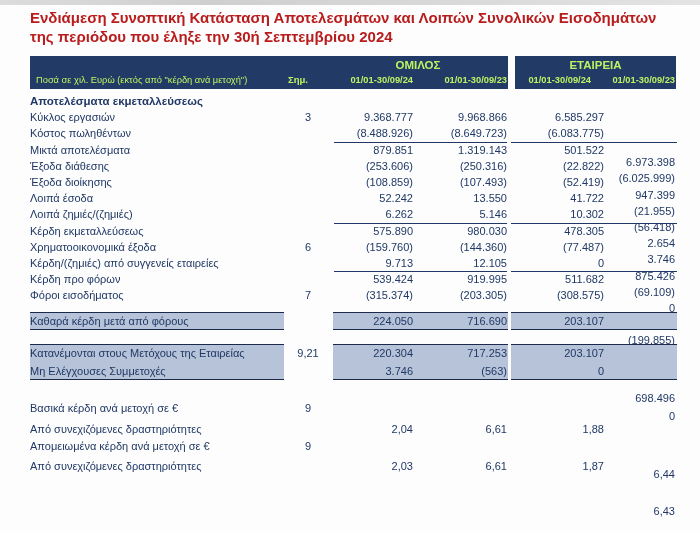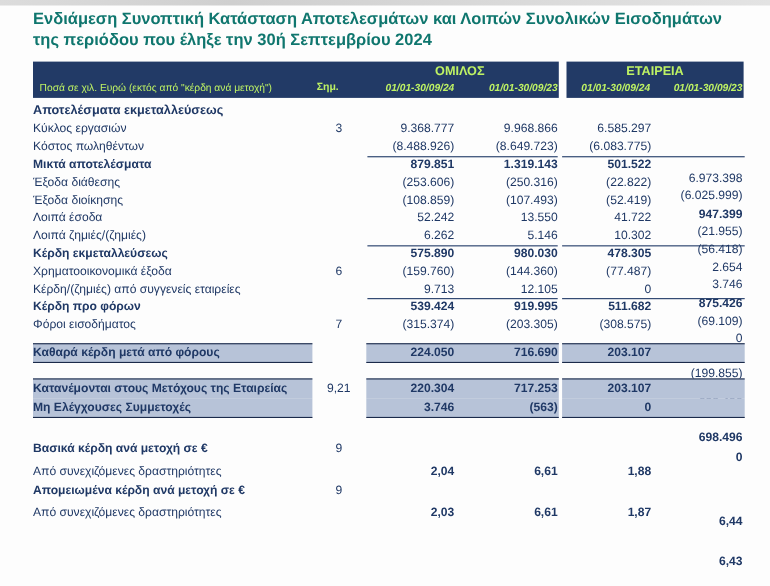--- a/index.html
+++ b/index.html
@@ -3,49 +3,49 @@
 <meta charset="utf-8">
 <style>
   html,body { margin:0; padding:0; }
   .page {
     position:relative; width:700px; height:533px; background:#fdfdfd;
     font-family:"Liberation Sans", sans-serif; color:#1F3865; overflow:hidden;
   }
   .top-strip { position:absolute; left:0; top:0; width:700px; height:5px;
     background:linear-gradient(90deg,#dcdcdc,#cfcfcf 30%,#e3e3e3); }
   .title { position:absolute; left:30px; top:8px; width:650px;
-    font-size:15px; font-weight:bold; line-height:19px; color:#0f766e; }
+    font-size:15px; font-weight:bold; line-height:19px; color:#b91c1c; }
 
   
   .bar { position:absolute; top:56px; height:33px; background:#223A66; color:#bef264; }
   .bar-group { left:30px; width:478px; }
   .bar-company { left:515px; width:161px; }
   .bar-big { position:absolute; top:3px; font-size:11.5px; font-weight:bold; text-align:center; }
   .bar-group .bar-big { left:298px; width:180px; }
   .bar-company .bar-big { left:0; width:161px; }
   .unit-label { position:absolute; left:6px; bottom:4px; font-size:9.3px;margin-top:19px; }
   .note-head { position:absolute; left:248px; width:40px; bottom:4px; font-size:9.5px; font-weight:bold; text-align:center; }
-  .date { position:absolute; bottom:4px; font-size:9.3px; font-weight:bold; text-align:right;font-style:italic; }
+  .date { position:absolute; bottom:4px; font-size:9.3px; font-weight:bold; text-align:right; }
   .d1 { left:293px; width:90px; } .d2 { left:387px; width:90px; }
   .d3 { left:-10px; width:86px; } .d4 { left:74px; width:86px; }
 
   
   .tbody { position:absolute; left:0; top:93px; width:700px; }
   .row { position:relative; height:16.2px; font-size:11px; line-height:16px; }
   .row.tall { height:18px; line-height:18px; }
   .row.gap9 { margin-top:9px; } .row.gap14 { margin-top:14px; }
   .row.gap20 { margin-top:20px; } .row.gap3 { margin-top:3px; }
   .cell { position:absolute; top:0; height:100%; white-space:nowrap; }
   .lab  { left:30px; width:256px; text-align:left; }
   .note { left:288px; width:40px; text-align:center; }
   .c1 { left:328px; width:85px; text-align:right; }
   .c2 { left:420px; width:87px; text-align:right; }
-  .c3 { left:505px; width:87px; text-align:right; }
+  .c3 { left:505px; width:87px; text-align:right;padding-left:12px; }
   .c4 { left:592px; width:83px; text-align:right;margin-top:45px; }
-  .bold { font-weight:bold; }
+  .bold { font-weight:normal; }
   .section { font-weight:bold; font-size:11.5px; }
   .rule { position:absolute; bottom:-1px; height:0; border-bottom:1.6px solid #1F3865; }
   .rule-g { left:334px; width:173px; } .rule-e { left:511px; width:166px; }
   .hl { position:absolute; top:0; height:100%; background:#B7C3D8;
         border-top:1.8px solid #1B2A4A; border-bottom:1.8px solid #1B2A4A; box-sizing:border-box; }
   .hl-lab { left:30px; width:254px; } .hl-g { left:333px; width:175px; } .hl-e { left:511px; width:166px; }
   .row.blk-start .hl { border-bottom:none; } .row.blk-end .hl { border-top:none; }
 </style>
 </head>
 <body>

